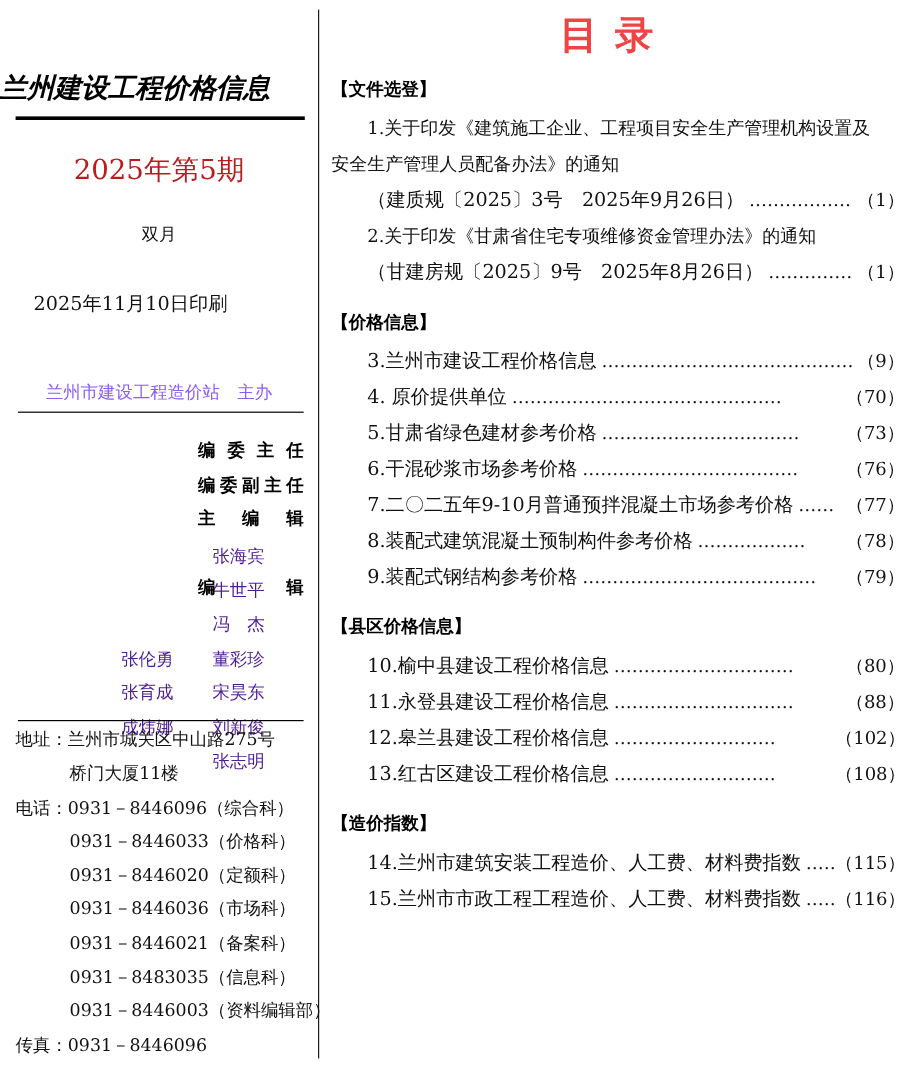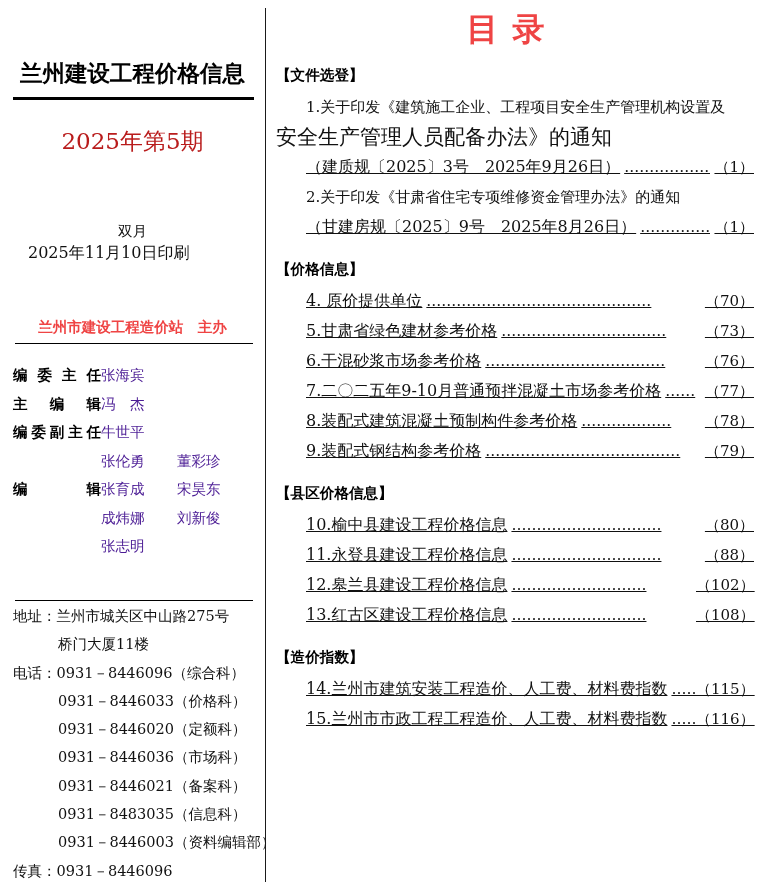--- a/index.html
+++ b/index.html
@@ -37,27 +37,27 @@
     width: 265px;
     height: 890px;
     box-sizing: border-box;
   }
 
   .masthead-title {
     position: absolute;
     left: 0;
     top: 58px;
     width: 265px;
-    text-align: center;
     font-family: "DejaVu Sans", "Liberation Sans", sans-serif;
     font-weight: bold;
     font-size: 22.5px;
     letter-spacing: 0px;
     color: #000000;
     white-space: nowrap;
+    font-style: italic;
   }
 
   .rule-thick {
     position: absolute;
     left: 13px;
     top: 97px;
     width: 241px;
     height: 3px;
     background: #000000;
   }
@@ -74,21 +74,20 @@
   }
 
   .freq-line {
     position: absolute;
     left: 0;
     top: 186px;
     width: 265px;
     text-align: center;
     font-size: 14.5px;
     color: #111111;
-    margin-top: 36px;
   }
 
   .print-line {
     position: absolute;
     left: 0;
     top: 243px;
     width: 265px;
     text-align: left;
     font-size: 16px;
     color: #111111;
@@ -96,45 +95,45 @@
     padding-left: 28px;
   }
 
   .sponsor-line {
     position: absolute;
     left: 0;
     top: 318px;
     width: 265px;
     text-align: center;
     font-size: 14.5px;
-    color: #ef4444;
-    white-space: nowrap;
-    font-weight: bold;
+    color: #8b5cf6;
+    white-space: nowrap;
   }
 
   .rule-thin-1 {
     position: absolute;
     left: 15px;
     top: 343px;
     width: 238px;
     height: 1px;
     background: #000000;
   }
 
   
   #board {
     position: absolute;
     left: 13px;
     top: 366px;
     width: 240px;
   }
   .board-row {
     display: flex;
-    align-items: flex-start;
+    align-items: flex-end;
     height: 28.5px;
+    flex-direction: column;
   }
   .board-role {
     width: 88px;
     flex: 0 0 88px;
     font-family: "DejaVu Sans", "Liberation Sans", sans-serif;
     font-weight: bold;
     font-size: 14.5px;
     color: #000000;
     text-align: justify;
     text-align-last: justify;
@@ -221,21 +220,20 @@
   }
   .section-gap {
     height: 14px;
   }
   
   .toc-line {
     display: flex;
     align-items: flex-end;
     width: 478px;
     line-height: 30px;
-    text-decoration: underline;
   }
   .toc-line .lead-indent {
     flex: 0 0 auto;
     width: 30px;
   }
   .toc-line .entry-text {
     flex: 0 0 auto;
     white-space: nowrap;
   }
   .toc-line .dots {
@@ -259,21 +257,21 @@
   .pageno.w3 { width: 58px; }
 
   
   .toc-wrap-first {
     font-size: 15px;
     line-height: 30px;
     padding-left: 30px;
     white-space: nowrap;
   }
   .toc-wrap-cont {
-    font-size: 21px;
+    font-size: 15px;
     line-height: 30px;
     padding-left: 0px;
     white-space: nowrap;
   }
 </style>
 </head>
 <body>
 
 <div id="page">
 
@@ -296,29 +294,29 @@
     <div class="rule-thin-1"></div>
 
     <div id="board">
         <div class="board-row">
           <div class="board-role">编委主任</div>
           <div class="board-names">
             <div class="board-name">张海宾</div>
           </div>
         </div>
         <div class="board-row">
+          <div class="board-role">编委副主任</div>
+          <div class="board-names">
+            <div class="board-name">牛世平</div>
+          </div>
+        </div>
+        <div class="board-row">
           <div class="board-role">主编辑</div>
           <div class="board-names">
             <div class="board-name">冯　杰</div>
-          </div>
-        </div>
-        <div class="board-row">
-          <div class="board-role">编委副主任</div>
-          <div class="board-names">
-            <div class="board-name">牛世平</div>
           </div>
         </div>
         <div class="board-row">
           <div class="board-role"></div>
           <div class="board-names">
             <div class="board-name">张伦勇</div>
             <div class="board-name">董彩珍</div>
           </div>
         </div>
         <div class="board-row">
@@ -376,20 +374,26 @@
         <div class="toc-line">
           <span class="lead-indent"></span>
           <span class="entry-text">（甘建房规〔2025〕9号　2025年8月26日）</span>
           <span class="dots">………………</span>
           <span class="pageno w1">（1）</span>
         </div>
         <div class="section-gap"></div>
         <div class="toc-section-head">【价格信息】</div>
         <div class="toc-line">
           <span class="lead-indent"></span>
+          <span class="entry-text">3.兰州市建设工程价格信息</span>
+          <span class="dots">……………………………………</span>
+          <span class="pageno w1">（9）</span>
+        </div>
+        <div class="toc-line">
+          <span class="lead-indent"></span>
           <span class="entry-text">4. 原价提供单位</span>
           <span class="dots">………………………………………</span>
           <span class="pageno w2">（70）</span>
         </div>
         <div class="toc-line">
           <span class="lead-indent"></span>
           <span class="entry-text">5.甘肃省绿色建材参考价格</span>
           <span class="dots">……………………………</span>
           <span class="pageno w2">（73）</span>
         </div>

